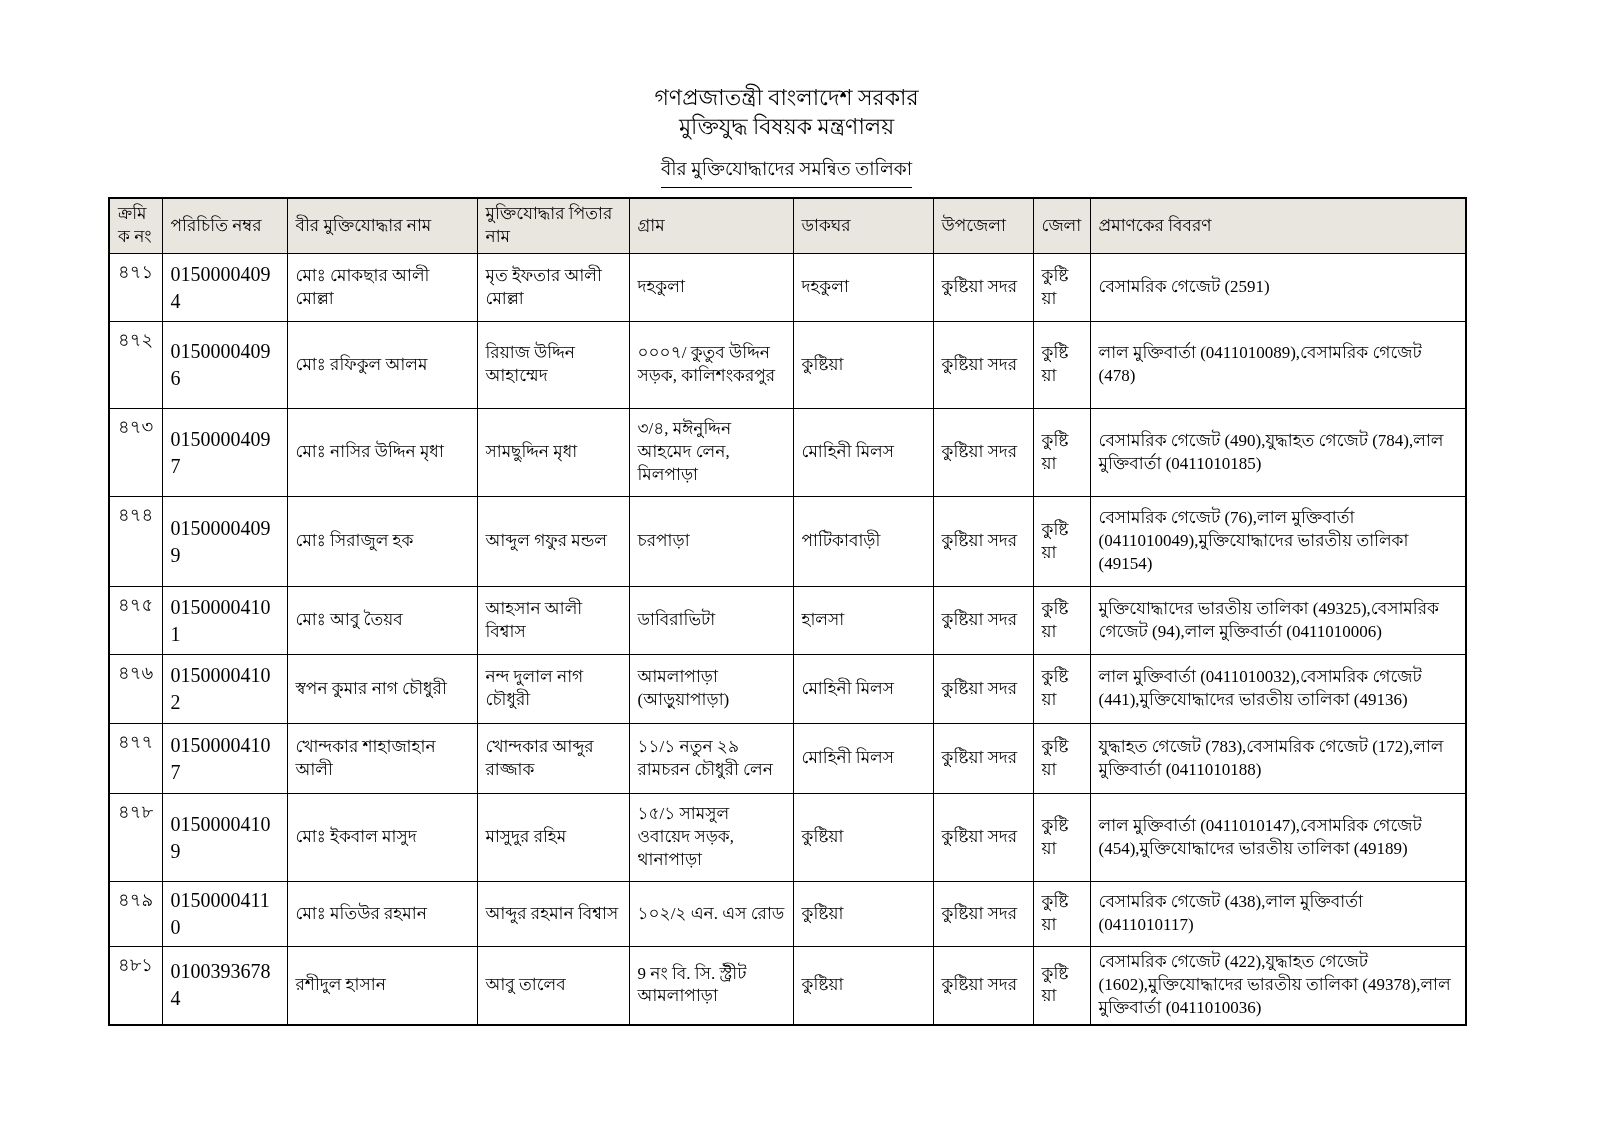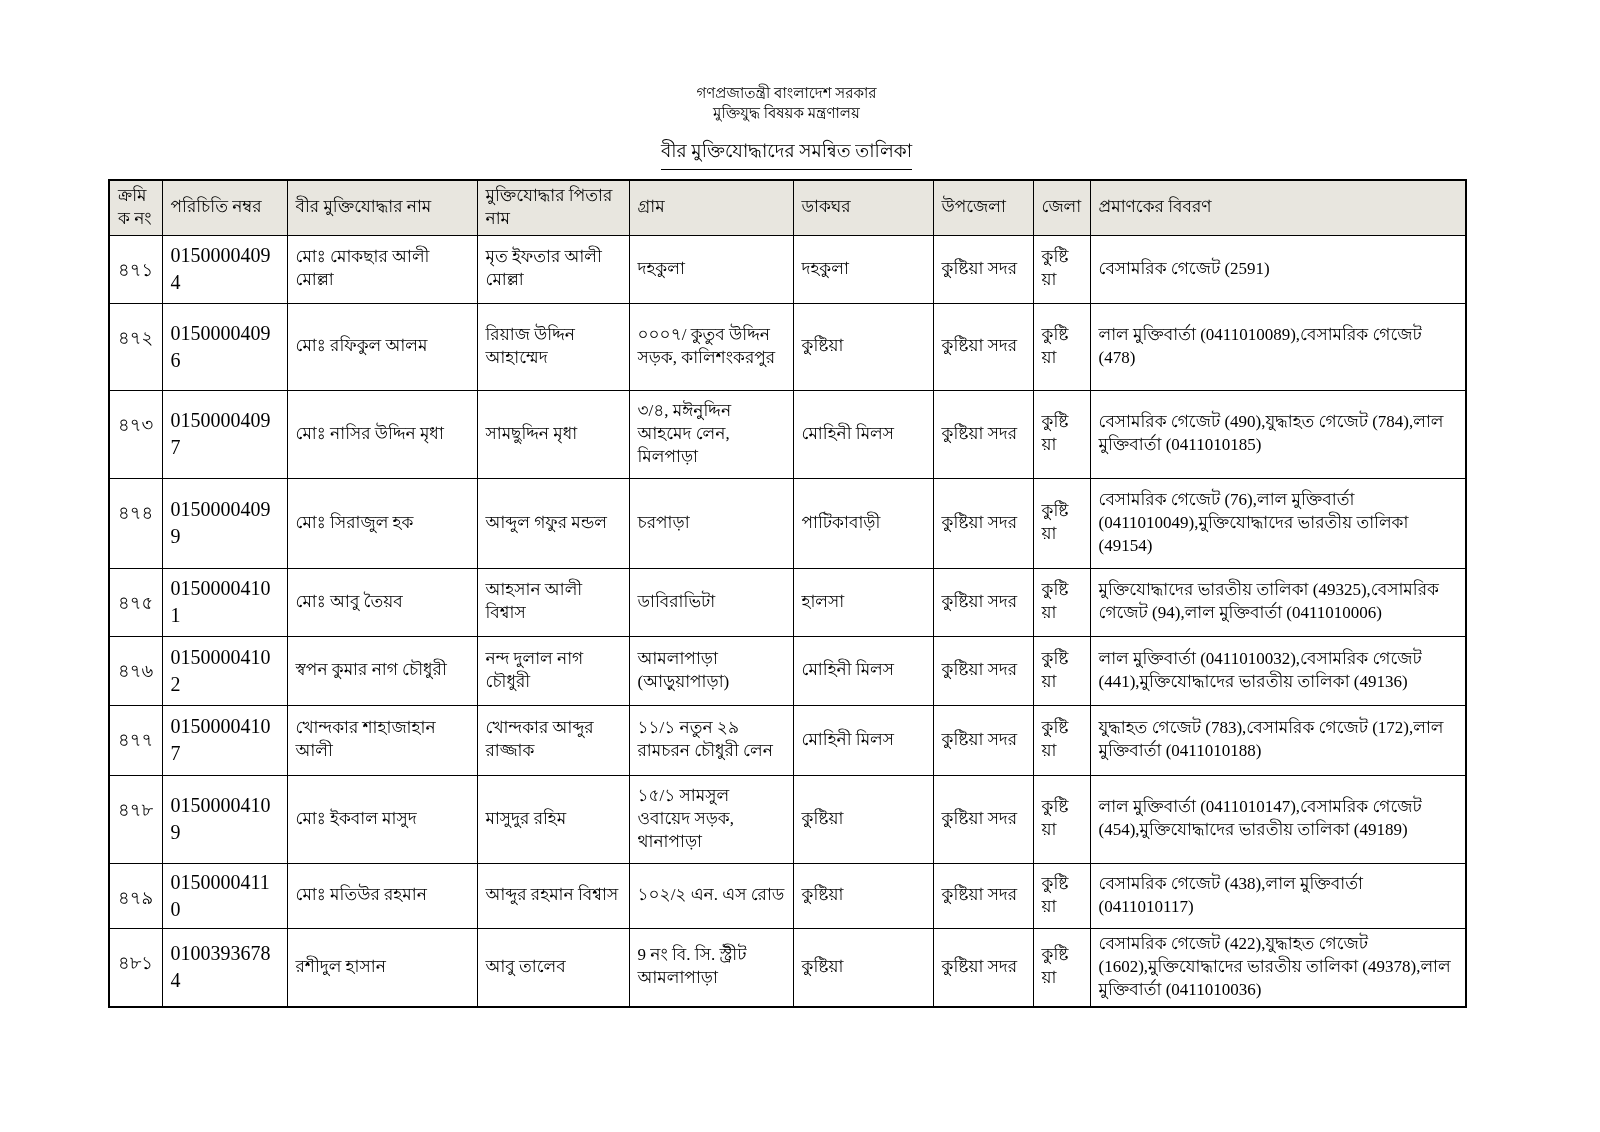--- a/index.html
+++ b/index.html
@@ -14,21 +14,21 @@
     font-family:"Liberation Serif","DejaVu Serif",serif;
     color:#000;
     -webkit-font-smoothing:antialiased;
   }
   .doc-header{
     width:1357px;
     margin:84px 0 0 108px;
     text-align:center;
   }
   .doc-header .line{
-    font-size:15px;
+    font-size:22px;
     line-height:1.3;
   }
   .doc-header .line3-wrap{margin-top:14px;font-family:Liberation Serif, serif;}
   .doc-header .line3{
     display:inline-block;
     font-size:18.5px;
     border-bottom:1.6px solid var(--border-color);
     padding-bottom:1px;
   }
   table.ff-table{
@@ -51,21 +51,21 @@
   .ff-table thead th{
     background:var(--header-bg);
     vertical-align:middle;
     height:52px;
     font-size:17px;
   }
   .ff-table tbody td{vertical-align:middle;}
   .ff-table tbody td.c-serial{
     vertical-align:top;
     font-size:18px;
-    padding-top:22px;
+    padding-top:6px;
   }
   .ff-table tbody td.c-id{font-size:20px;}
   
   .ff-table tbody tr:nth-child(1) td{height:68px;}
   .ff-table tbody tr:nth-child(2) td{height:87px;}
   .ff-table tbody tr:nth-child(3) td{height:88px;}
   .ff-table tbody tr:nth-child(4) td{height:90px;}
   .ff-table tbody tr:nth-child(5) td{height:68px;}
   .ff-table tbody tr:nth-child(6) td{height:69px;}
   .ff-table tbody tr:nth-child(7) td{height:70px;}

